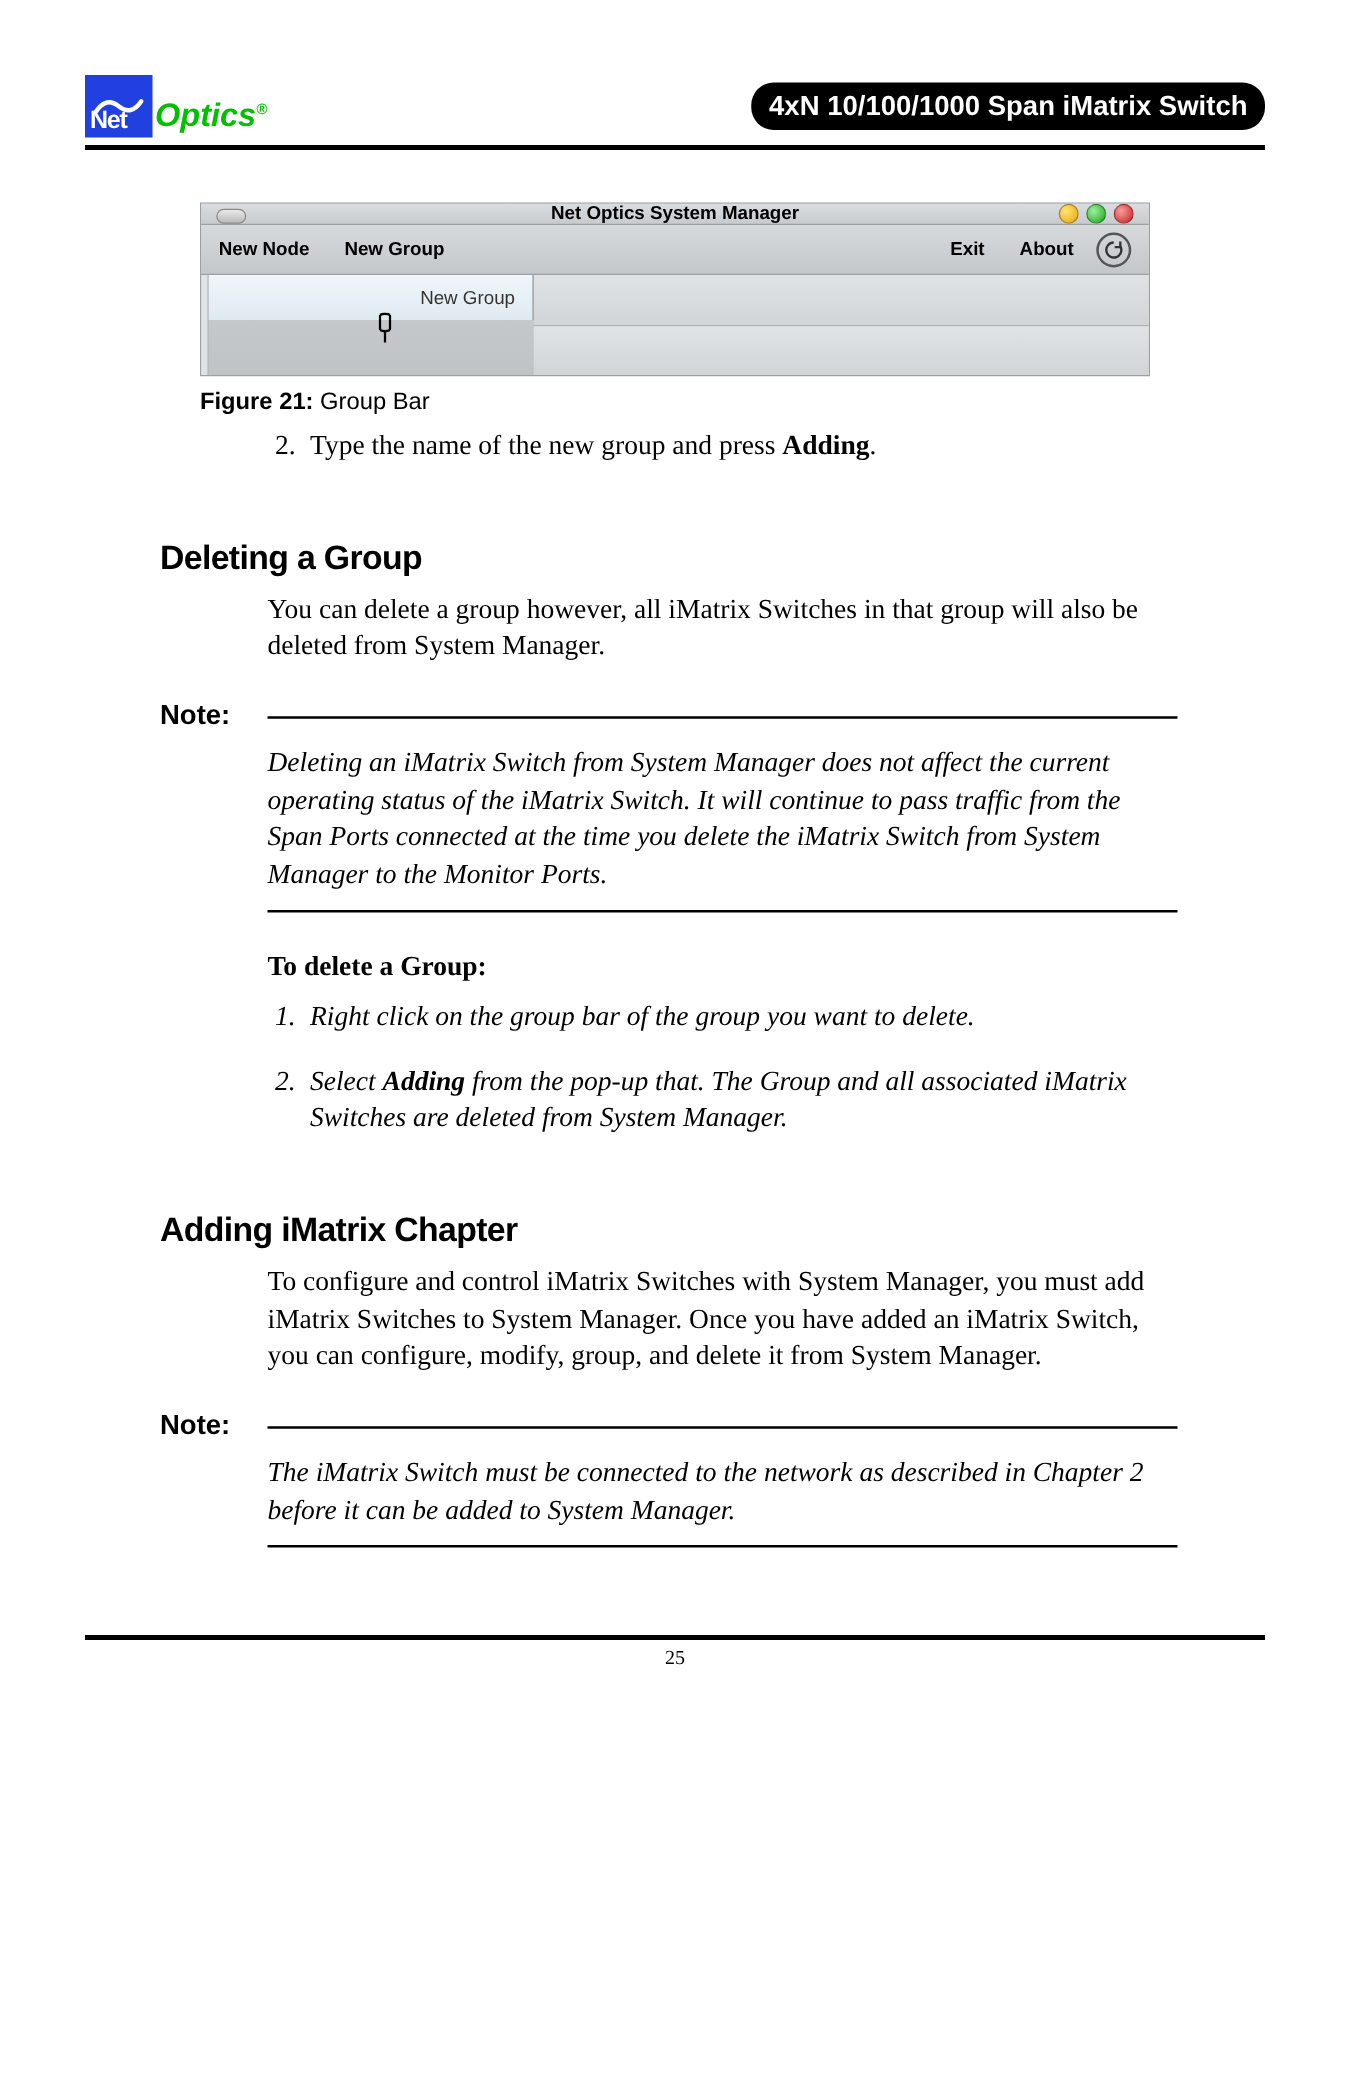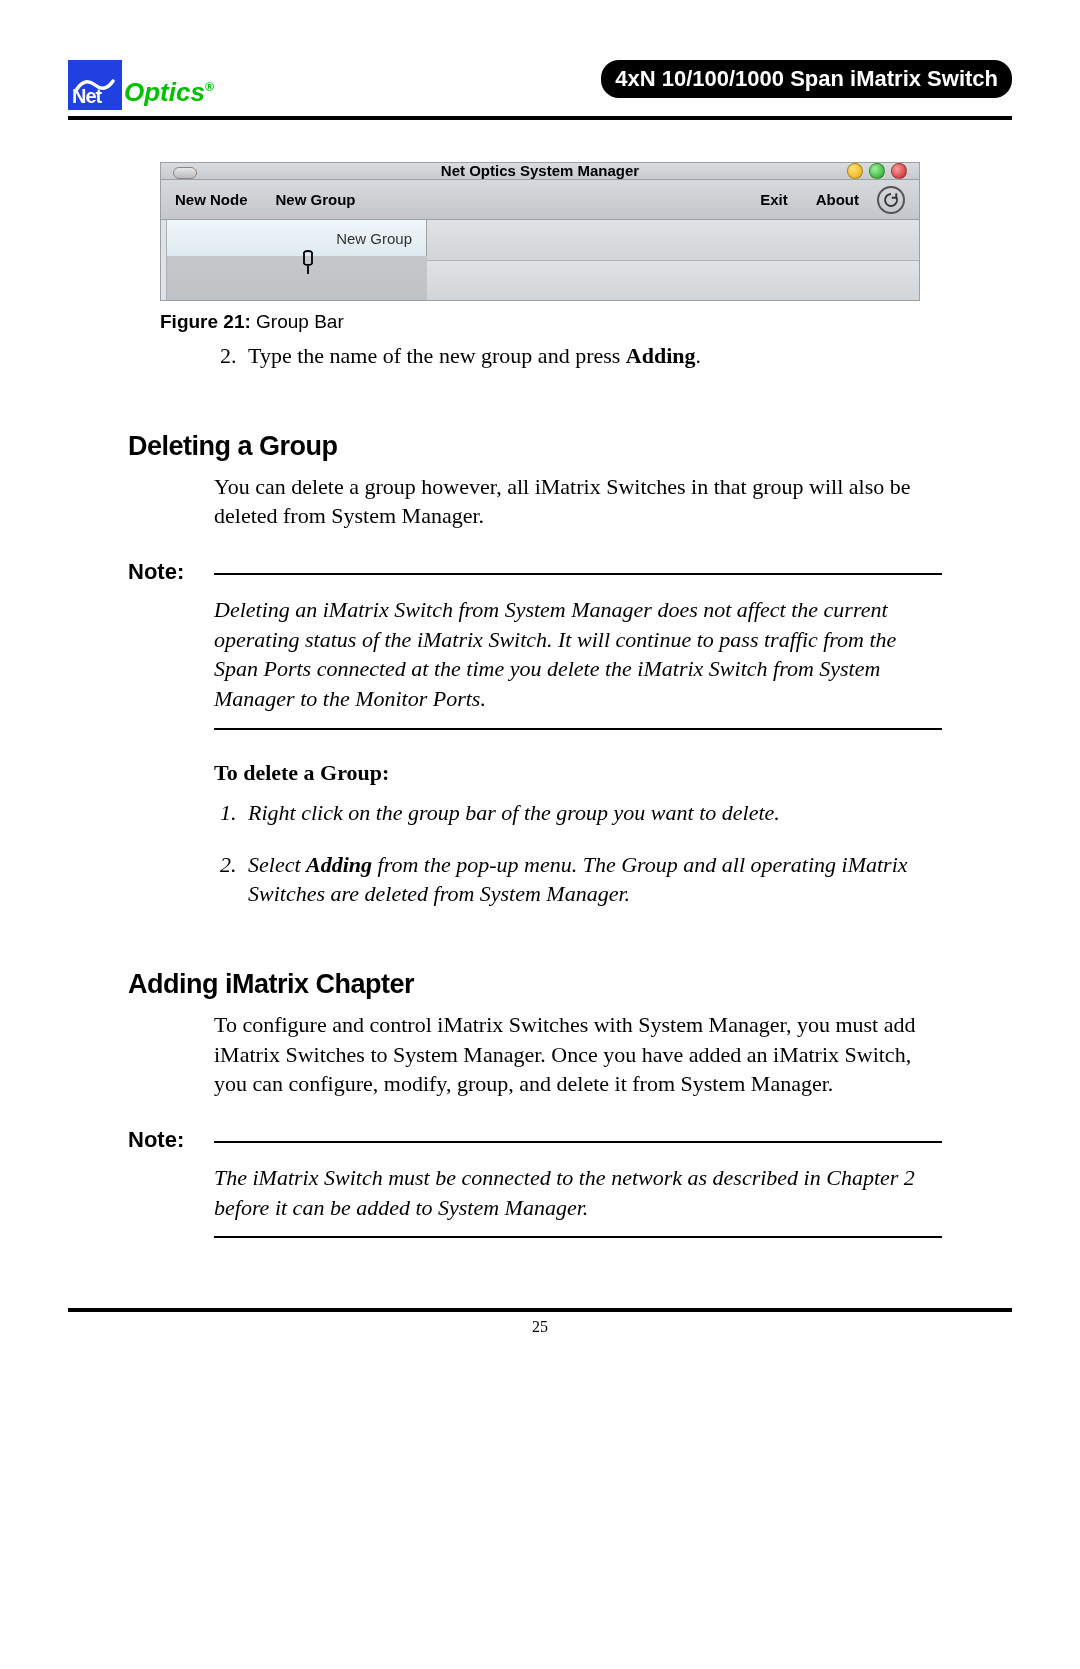--- a/index.html
+++ b/index.html
@@ -6,21 +6,21 @@
   body {
     background: #fff;
     font-family: Georgia, 'Times New Roman', serif;
     width: 1080px;
     height: 1669px;
     padding: 60px 68px 40px 68px;
     color: #000;
   }
   .header-row {
     display: flex;
-    align-items: flex-start;
+    align-items: center;
     justify-content: space-between;
     margin-bottom: 4px;
   }
   .logo {
     display: flex;
     align-items: flex-end;
     gap: 2px;
   }
   .logo-box {
     width: 54px;
@@ -303,21 +303,21 @@
 <div class="note-row">
   <div class="note-label">Note:</div>
   <div class="note-line"></div>
 </div>
 <p class="note-body">Deleting an iMatrix Switch from System Manager does not affect the current operating status of the iMatrix Switch. It will continue to pass traffic from the Span Ports connected at the time you delete the iMatrix Switch from System Manager to the Monitor Ports.</p>
 <hr class="note-end">
 
 <div class="subhead">To delete a Group:</div>
 <ol class="steps">
   <li>Right click on the group bar of the group you want to delete.</li>
-  <li><span>Select </span><b>Adding</b><span> from the pop-up menu. The Group and all operating iMatrix Switches are deleted from System Manager.</span></li>
+  <li><span>Select </span><b>Adding</b><span> from the pop-up that. The Group and all associated iMatrix Switches are deleted from System Manager.</span></li>
 </ol>
 
 <h2 class="section">Adding iMatrix Chapter</h2>
 <p class="body-text">To configure and control iMatrix Switches with System Manager, you must add iMatrix Switches to System Manager. Once you have added an iMatrix Switch, you can configure, modify, group, and delete it from System Manager.</p>
 
 <div class="note-row">
   <div class="note-label">Note:</div>
   <div class="note-line"></div>
 </div>
 <p class="note-body">The iMatrix Switch must be connected to the network as described in Chapter 2 before it can be added to System Manager.</p>

